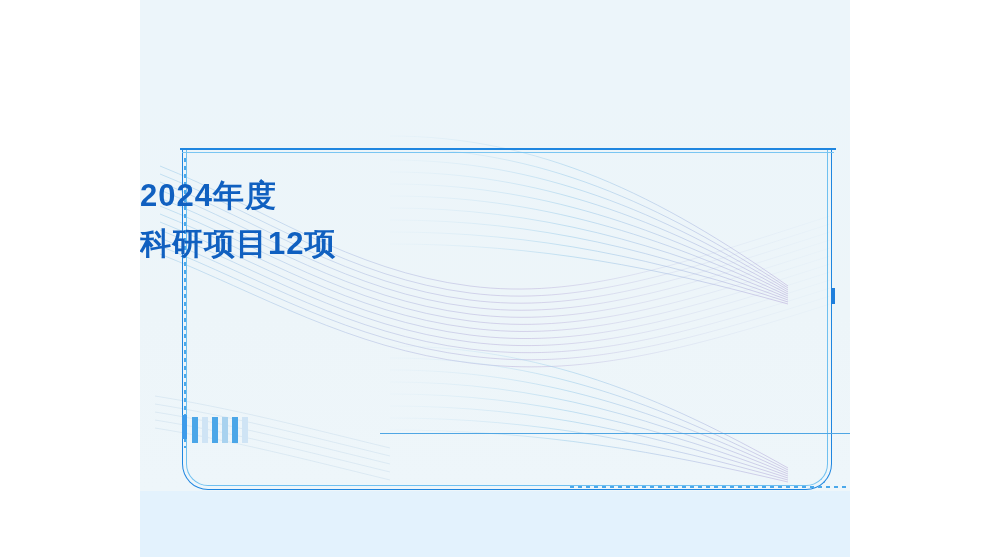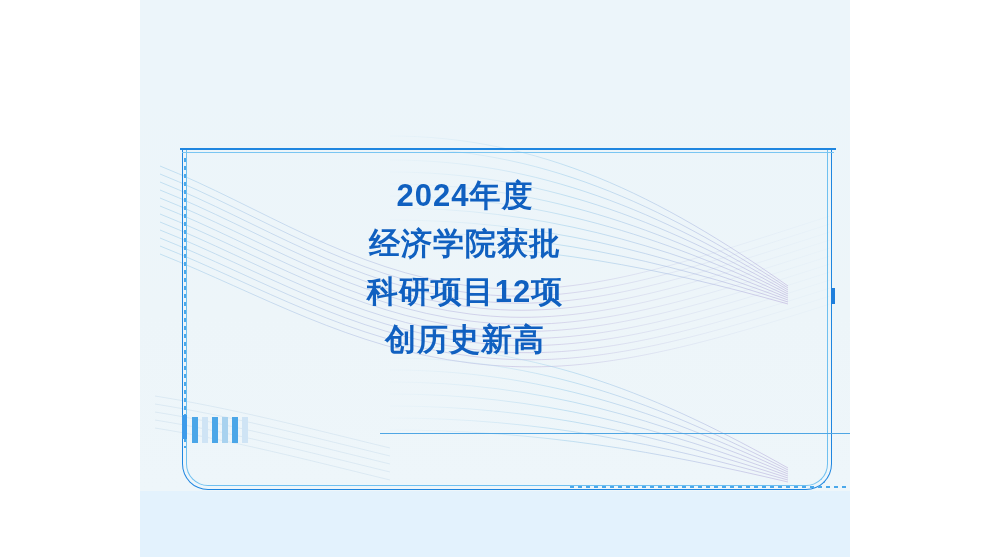--- a/index.html
+++ b/index.html
@@ -132,21 +132,20 @@
   
   .divider{
     position:absolute; left:240px; top:433px; width:572px; height:1.4px;
     background:#4fa6e4; z-index:15;
   }
 
   
   .title{
     position:absolute; left:0; top:172px; width:650px;
     z-index:20;
-    text-align:center;
     color:#1060c0;
     font-weight:bold;
     font-size:31px;
     line-height:48px;
     letter-spacing:1px;
     font-family:"Liberation Sans","DejaVu Sans",sans-serif;
   }
   .title .line{ display:block; white-space:nowrap; }
 </style>
 </head>
@@ -247,19 +246,17 @@
       <span style="background:#4aa6e8"></span>
       <span style="background:#a8d2ef"></span>
       <span style="background:#4aa6e8"></span>
       <span style="background:#cfe4f5"></span>
     </div>
 
     <div class="divider"></div>
 
     <div class="title">
       <span class="line">2024年度</span>
-      <span class="line">经济学院获批</span>
       <span class="line">科研项目12项</span>
-      <span class="line">创历史新高</span>
     </div>
 
   </div>
 </div>
 
 </body></html>

